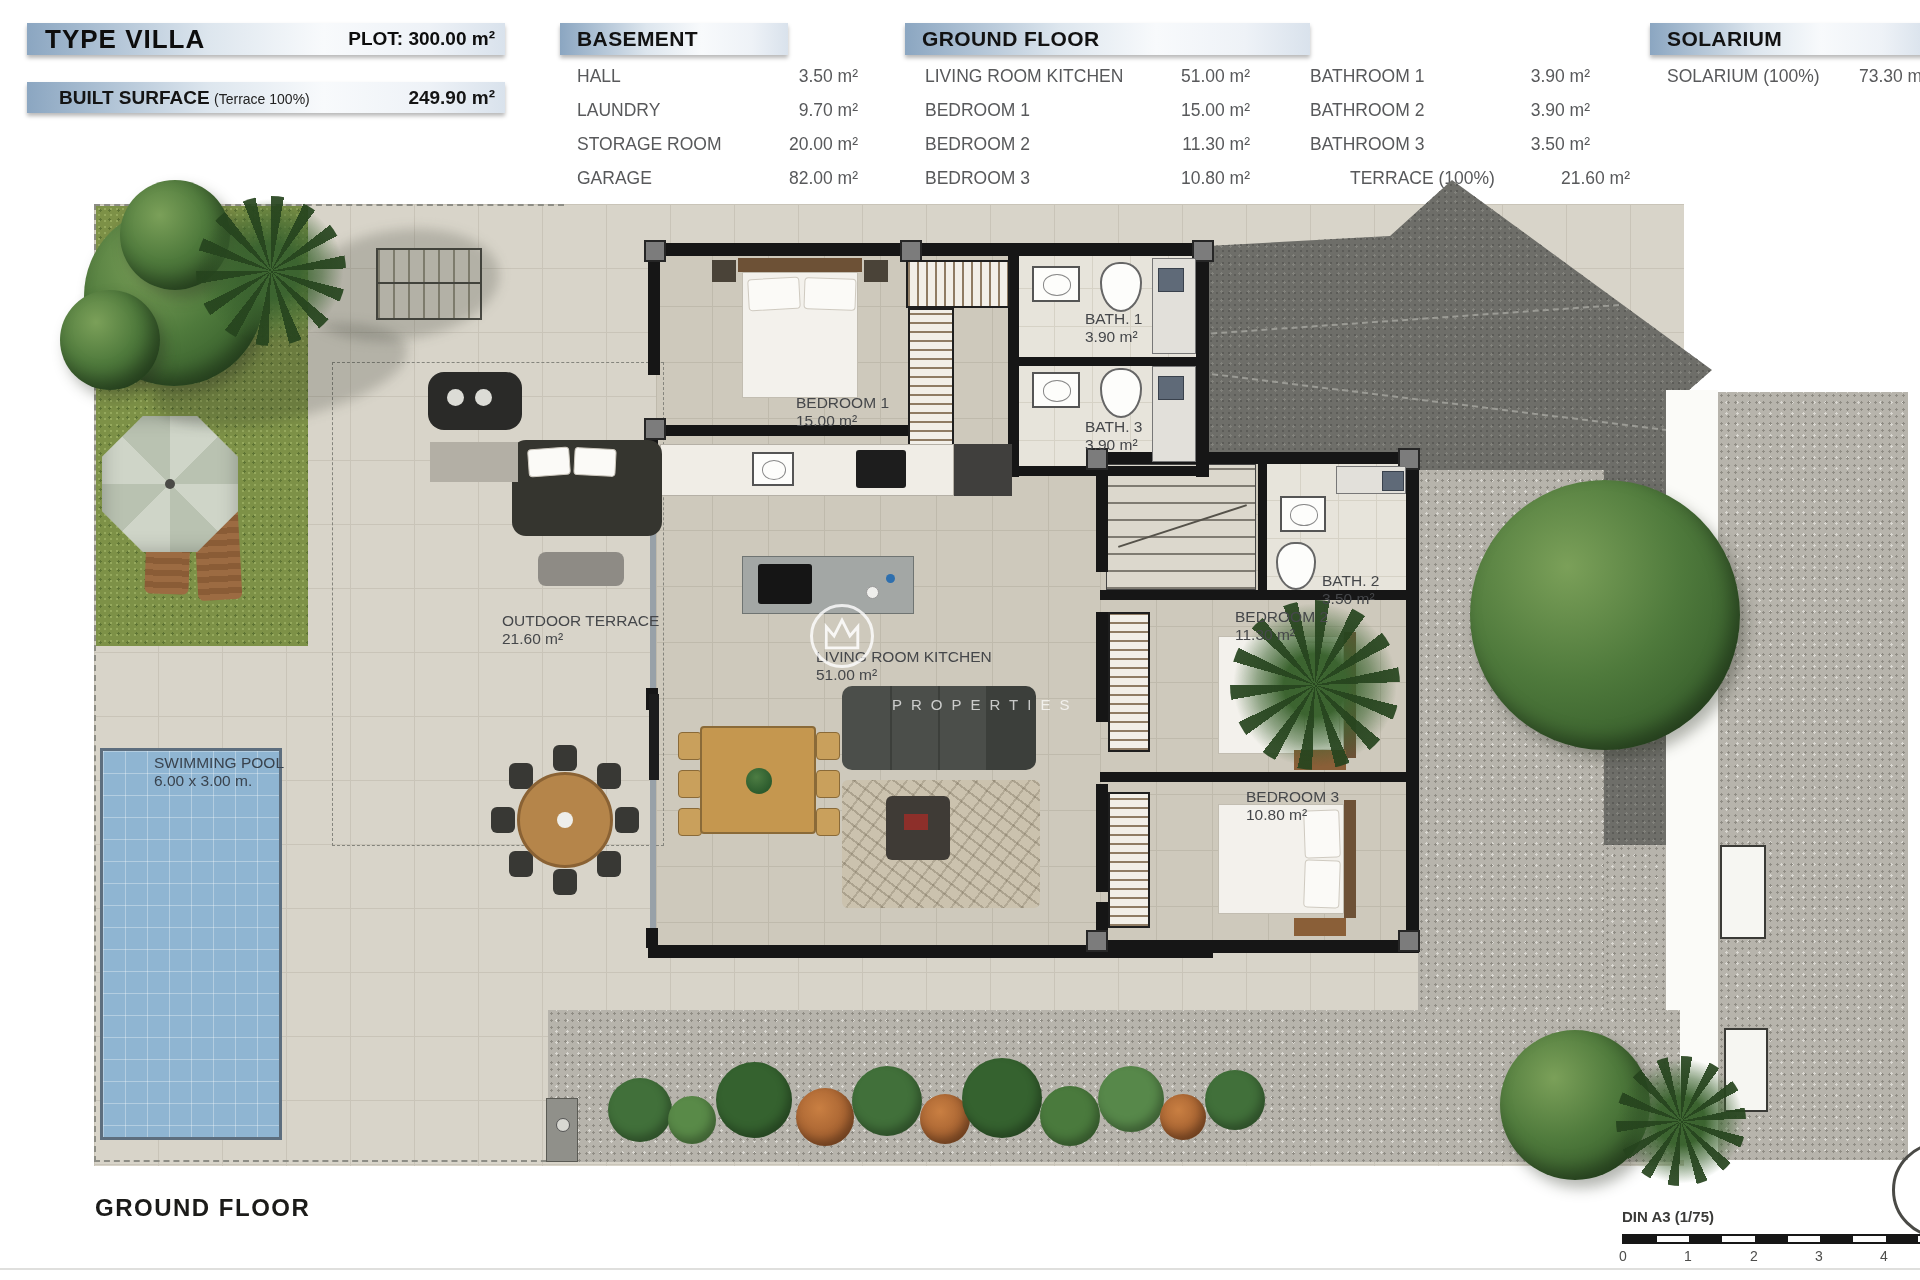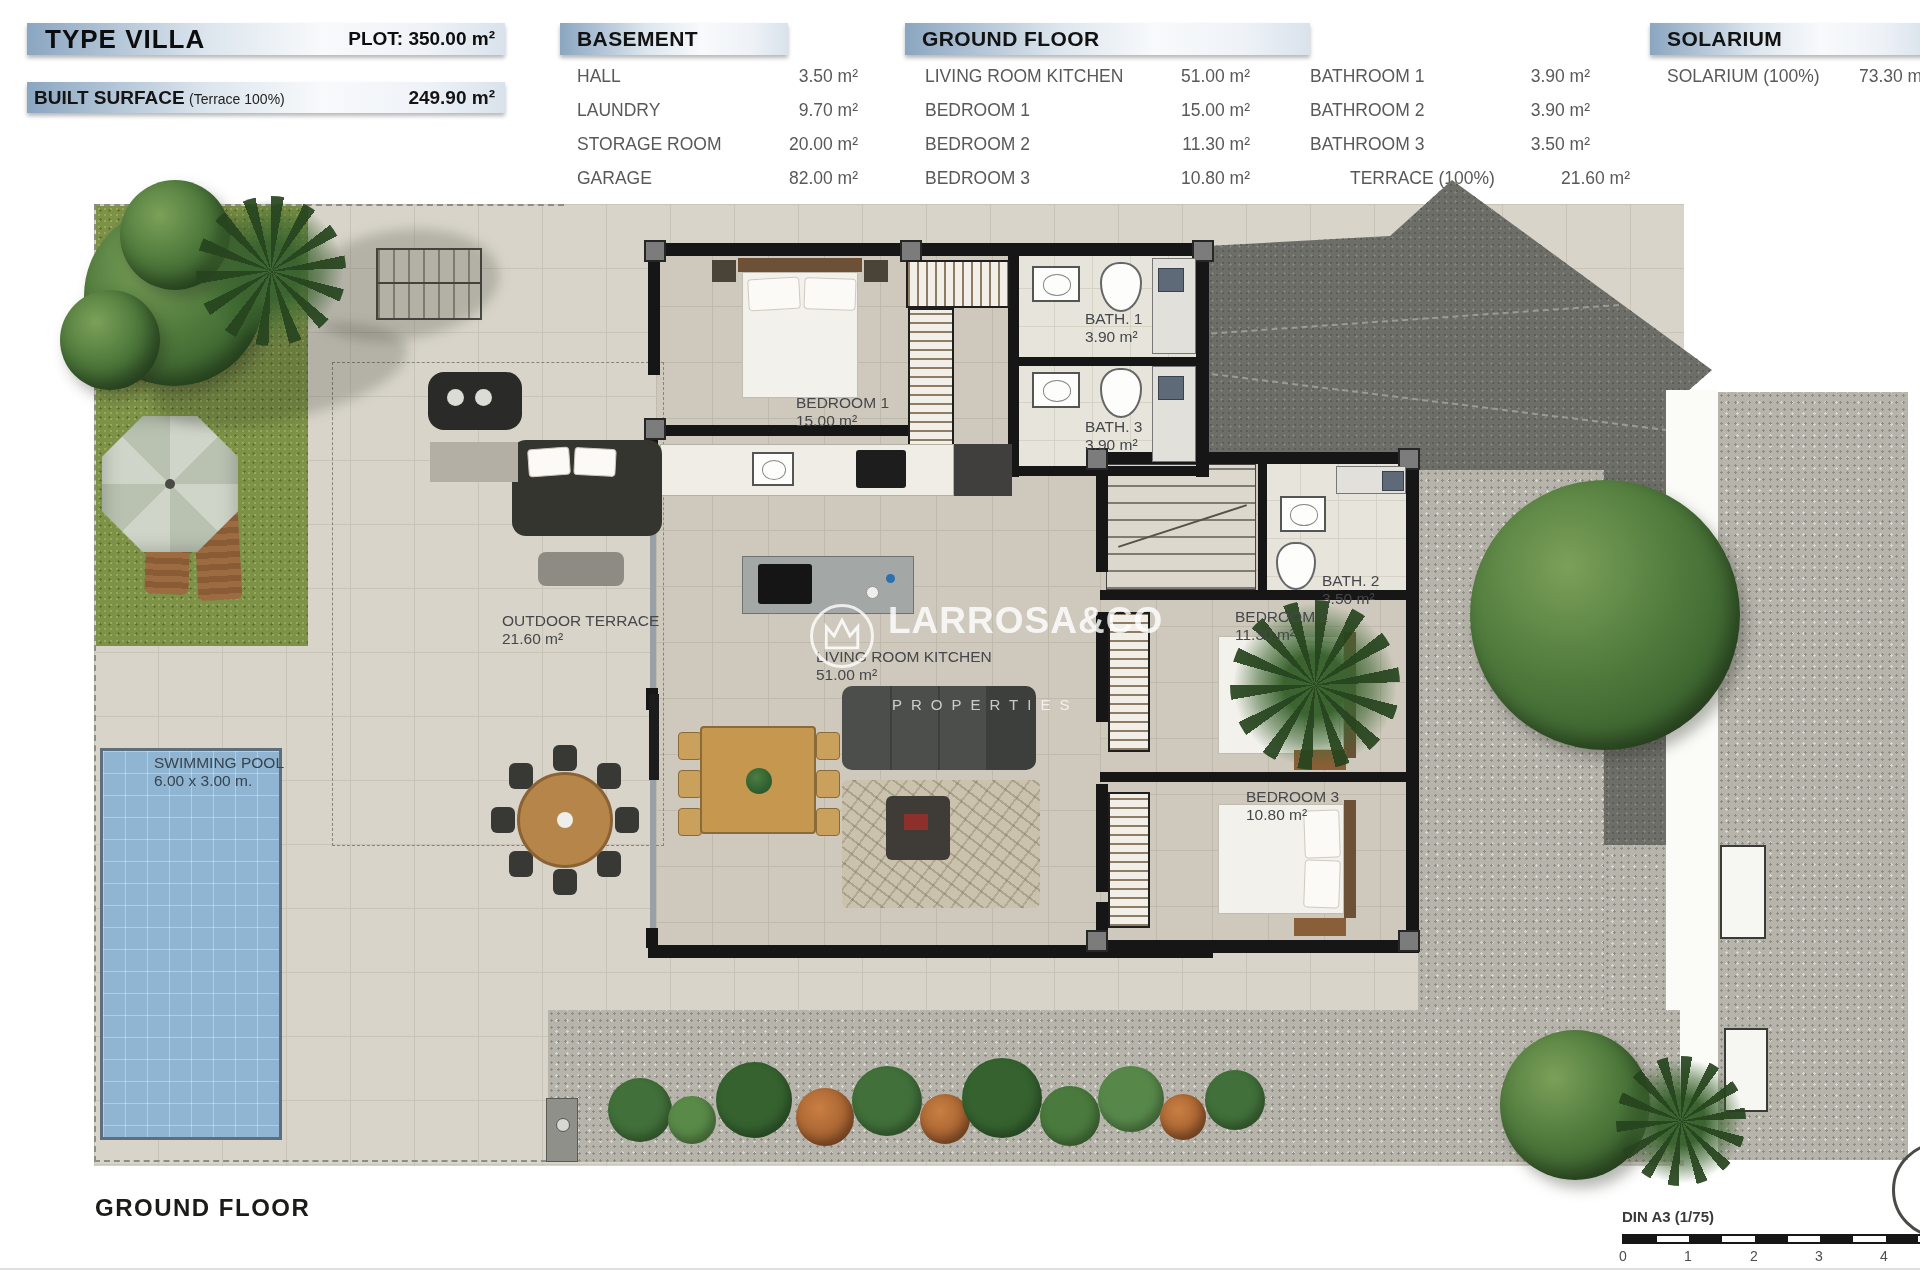--- a/index.html
+++ b/index.html
@@ -52,24 +52,24 @@
 </style>
 </head>
 <body>
 
 <div id="page">
 
   <div class="abs" style="left:0;top:0;width:1624px;height:200px;">
 
     <div class="abs bar" style="left:27px;top:23px;width:478px;height:32px;justify-content:space-between;padding:0 10px 0 0;box-sizing:border-box;">
       <span class="t-villa" style="padding-left:18px;">TYPE VILLA</span>
-      <span class="plot">PLOT: 350.00 m²</span>
+      <span class="plot">PLOT: 300.00 m²</span>
     </div>
     <div class="abs bar" style="left:27px;top:82px;width:478px;height:31px;justify-content:space-between;padding:0 10px 0 0;box-sizing:border-box;">
-      <span style="padding-left:7px;">
+      <span style="padding-left:32px;">
         <span class="blbl">BUILT SURFACE</span>
         <span class="bsub">(Terrace 100%)</span>
       </span>
       <span class="bval">249.90 m²</span>
     </div>
 
     <div class="abs bar" style="left:560px;top:23px;width:228px;height:32px;">
       <span class="h-title">BASEMENT</span>
     </div>
     <div class="abs lrow" style="left:577px;top:66px;width:281px;">
@@ -352,21 +352,20 @@
       <span class="a">SWIMMING POOL</span>
       <span class="a">6.00 x 3.00 m.</span>
     </div>
 
     <div class="abs" style="left:810px;top:598px;width:360px;height:84px;">
       <div class="abs" style="left:0;top:6px;width:64px;height:64px;border:3px solid rgba(255,255,255,.8);border-radius:50%;box-sizing:border-box;">
         <svg width="58" height="58" viewBox="0 0 44 44" style="position:absolute;left:0;top:0;">
           <path d="M10,31 L10,15 L16,22 L22,10 L28,22 L34,15 L34,31 Z" fill="none" stroke="rgba(255,255,255,.85)" stroke-width="2.2"></path>
         </svg>
       </div>
-      <div class="abs wm" style="left:78px;top:2px;font-size:37px;font-weight:bold;letter-spacing:1px;">LARROSA&amp;CO</div>
       <div class="abs wm" style="left:82px;top:50px;font-size:15px;letter-spacing:9px;color:rgba(255,255,255,.72);margin-top:48px;">PROPERTIES</div>
     </div>
   </div>
 
   <div class="abs" style="left:95px;top:1194px;font-size:24px;font-weight:bold;color:#1b1b19;letter-spacing:1.5px;">GROUND FLOOR</div>
 
   <div class="abs" style="left:1622px;top:1208px;width:300px;height:60px;">
     <div class="abs" style="left:0;top:0;font-size:15px;font-weight:bold;color:#3a3a38;">DIN A3 (1/75)</div>
     <div class="abs scalebar" style="left:0;top:26px;width:300px;height:10px;"></div>
     <div class="abs tick" style="left:-7px;top:40px;">0</div>

